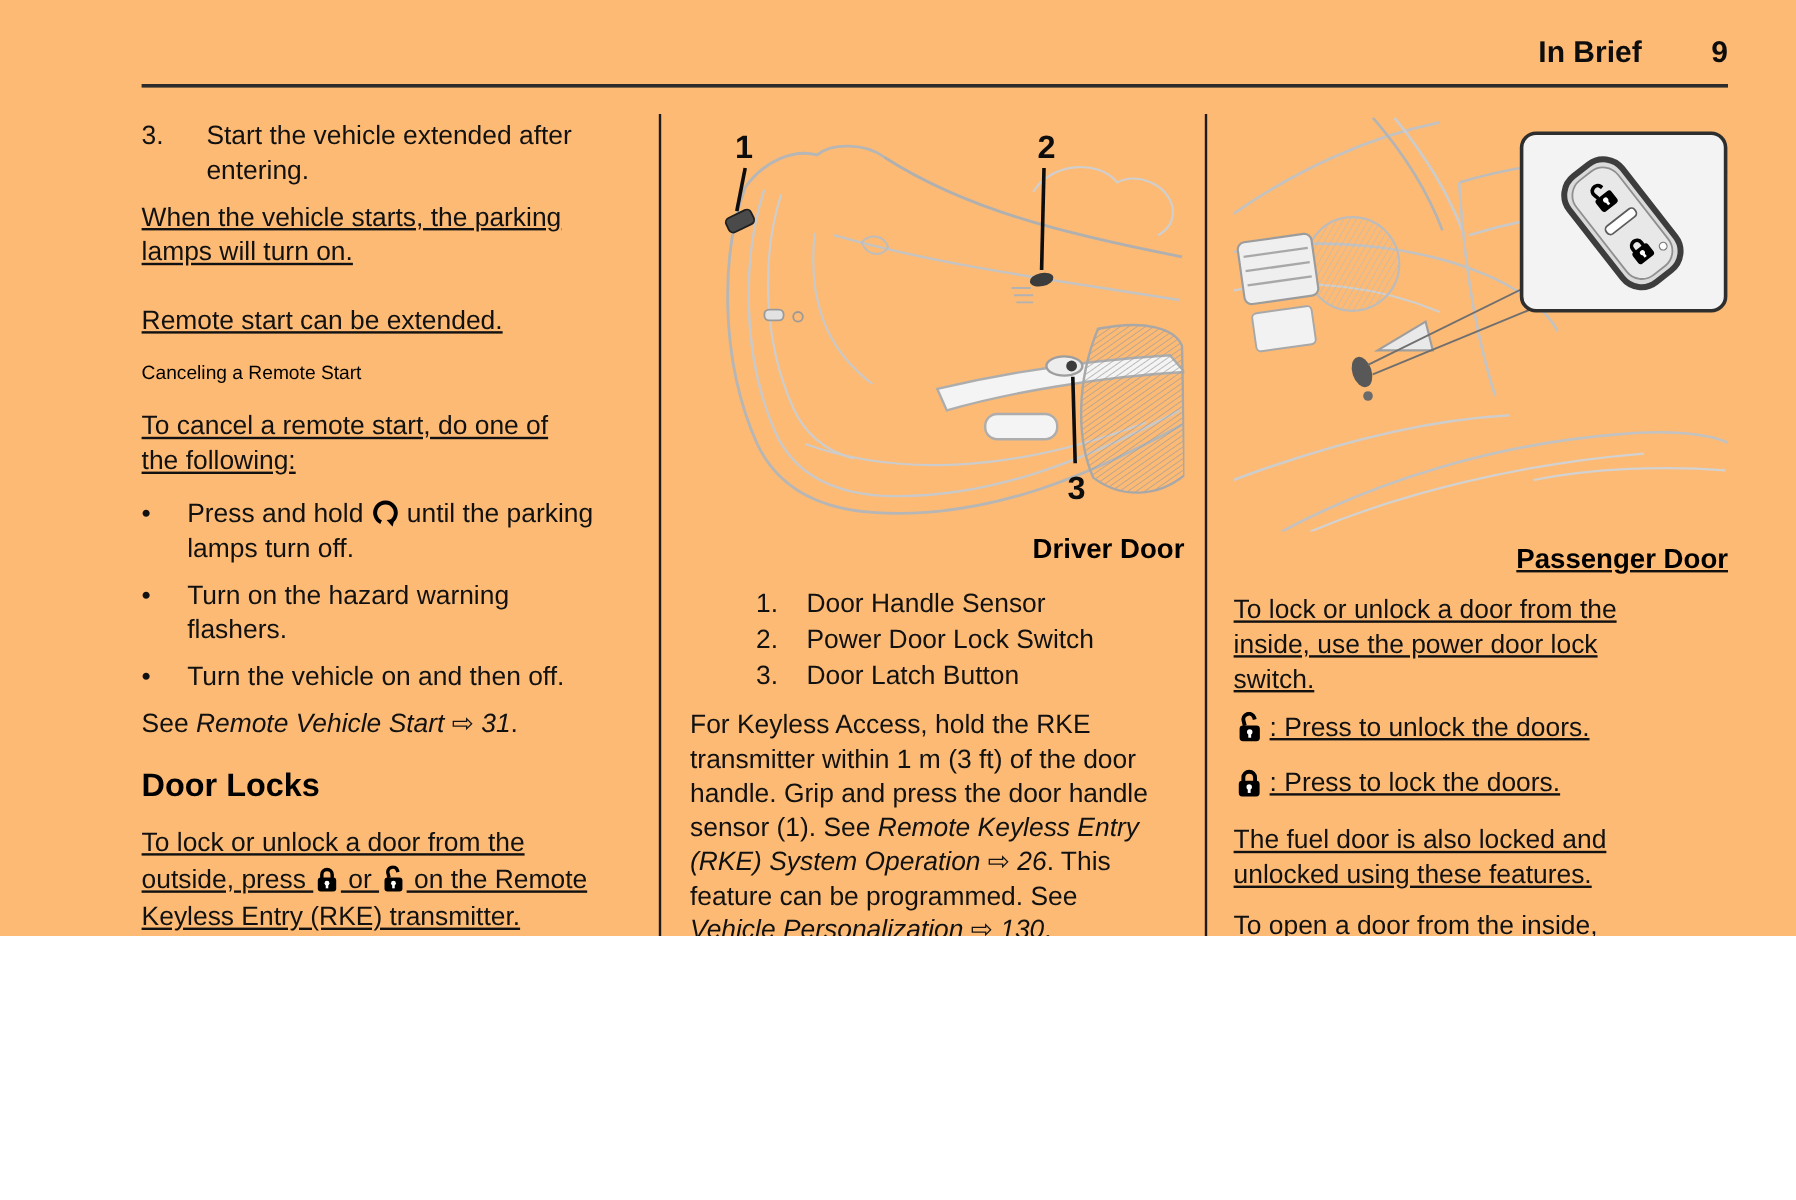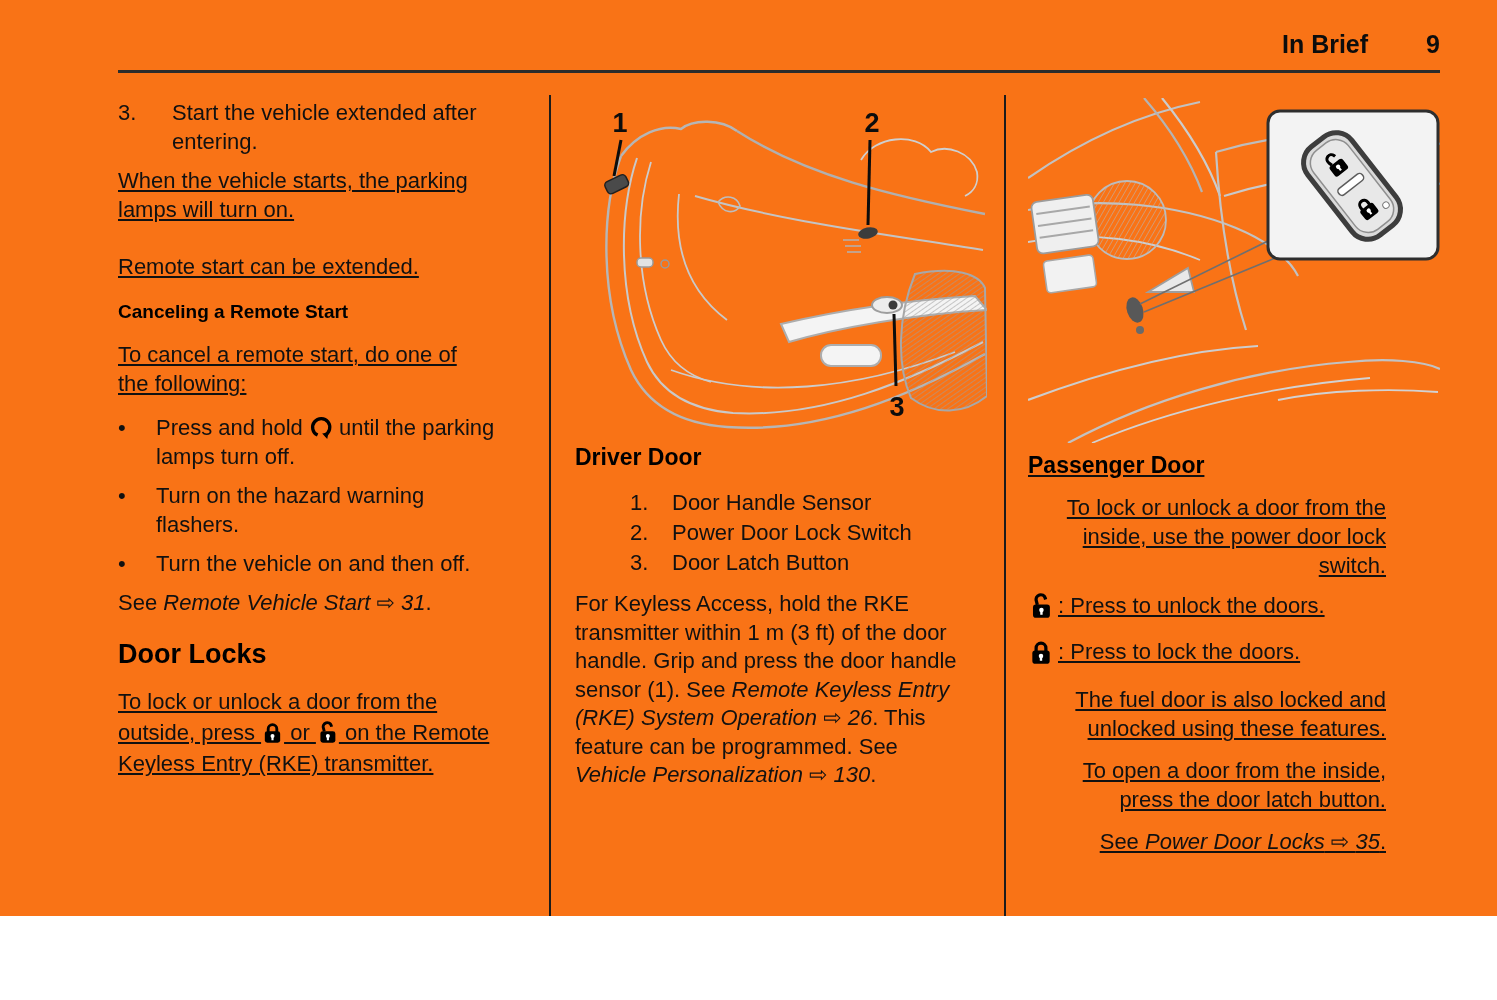--- a/index.html
+++ b/index.html
@@ -1,18 +1,18 @@
 <!DOCTYPE html>
 <html><head>
 <meta charset="utf-8">
 <style>
   * { margin:0; padding:0; box-sizing:border-box; }
   html,body { background:#fff; }
   body { font-family:"Liberation Sans", sans-serif; color:#111; }
-  #page { position:relative; width:1497px; height:916px; background:#f97316; overflow:hidden; }
+  #page { position:relative; width:1497px; height:780px; background:#fdba74; overflow:hidden; }
 
   
   .header { position:absolute; top:30px; right:57px; display:flex; align-items:baseline; gap:58px;
             font-weight:bold; font-size:25px; color:#0d0d0d; }
   .rule { position:absolute; left:118px; top:70px; width:1322px; height:3px; background:#2c2c2c; }
 
   
   .vdiv { position:absolute; top:95px; width:2px; height:858px; background:#1c1c1c; }
   .vdiv.d1 { left:549px; }
   .vdiv.d2 { left:1004px; }
@@ -21,40 +21,40 @@
   .col { position:absolute; top:98px; font-size:22px; line-height:29px; }
   .col-left  { left:118px; width:400px; }
   .col-mid   { left:575px; width:412px; }
   .col-right { left:1028px; width:412px;text-decoration:underline; }
 
   p.body { max-width:372px; margin-top:10px;text-decoration:underline; }
   .step { display:flex; margin-bottom:10px; }
   .step .num { width:54px; flex:0 0 54px; }
   .step .txt { max-width:340px; }
 
-  h3.sub { font-size:19px; line-height:31px; font-weight:bold; margin-top:15px; color:#000; }
+  h3.sub { font-size:16px; line-height:31px; font-weight:normal; margin-top:15px; color:#000; }
   h2.big { font-size:27px; line-height:36px; font-weight:bold; margin-top:19px; color:#000; }
 
   ul.bullets { list-style:none; margin-top:15px; }
   ul.bullets li { display:flex; margin-bottom:10px; }
   ul.bullets .mark { width:38px; flex:0 0 38px; font-size:22px; }
   ul.bullets .txt { max-width:340px; }
 
   .seeline { margin-top:10px; }
   .ital { font-style:italic; }
   .refarrow { font-style:normal; }
 
   ol.legend { list-style:none; margin-top:16px; padding-left:55px; }
   ol.legend li { display:flex; line-height:30px; }
   ol.legend .num { width:42px; flex:0 0 42px; }
 
-  .caption { font-size:23px; font-weight:bold; text-align:left; margin-top:8px; color:#000; }
+  .caption { font-size:23px; font-weight:bold; text-align:right; margin-top:8px; color:#000; }
 
   .para-mid { max-width:388px; margin-top:12px; line-height:28.5px; }
-  .para-right { max-width:358px; margin-top:13px;text-align:right; }
+  .para-right { max-width:358px; margin-top:13px; }
 
   .iconline { display:flex; align-items:flex-start; margin-top:11px; line-height:29px; }
   .iconline .glyph { flex:0 0 30px; padding-top:2px; }
 
   .inline-icon { width:23px; height:23px; vertical-align:-4px; }
   .inline-icon.rs { width:24px; height:24px; }
   .glyph-icon { width:26px; height:26px; }
 
   svg text { font-family:"Liberation Sans", sans-serif; }
   .illu { display:block; }

